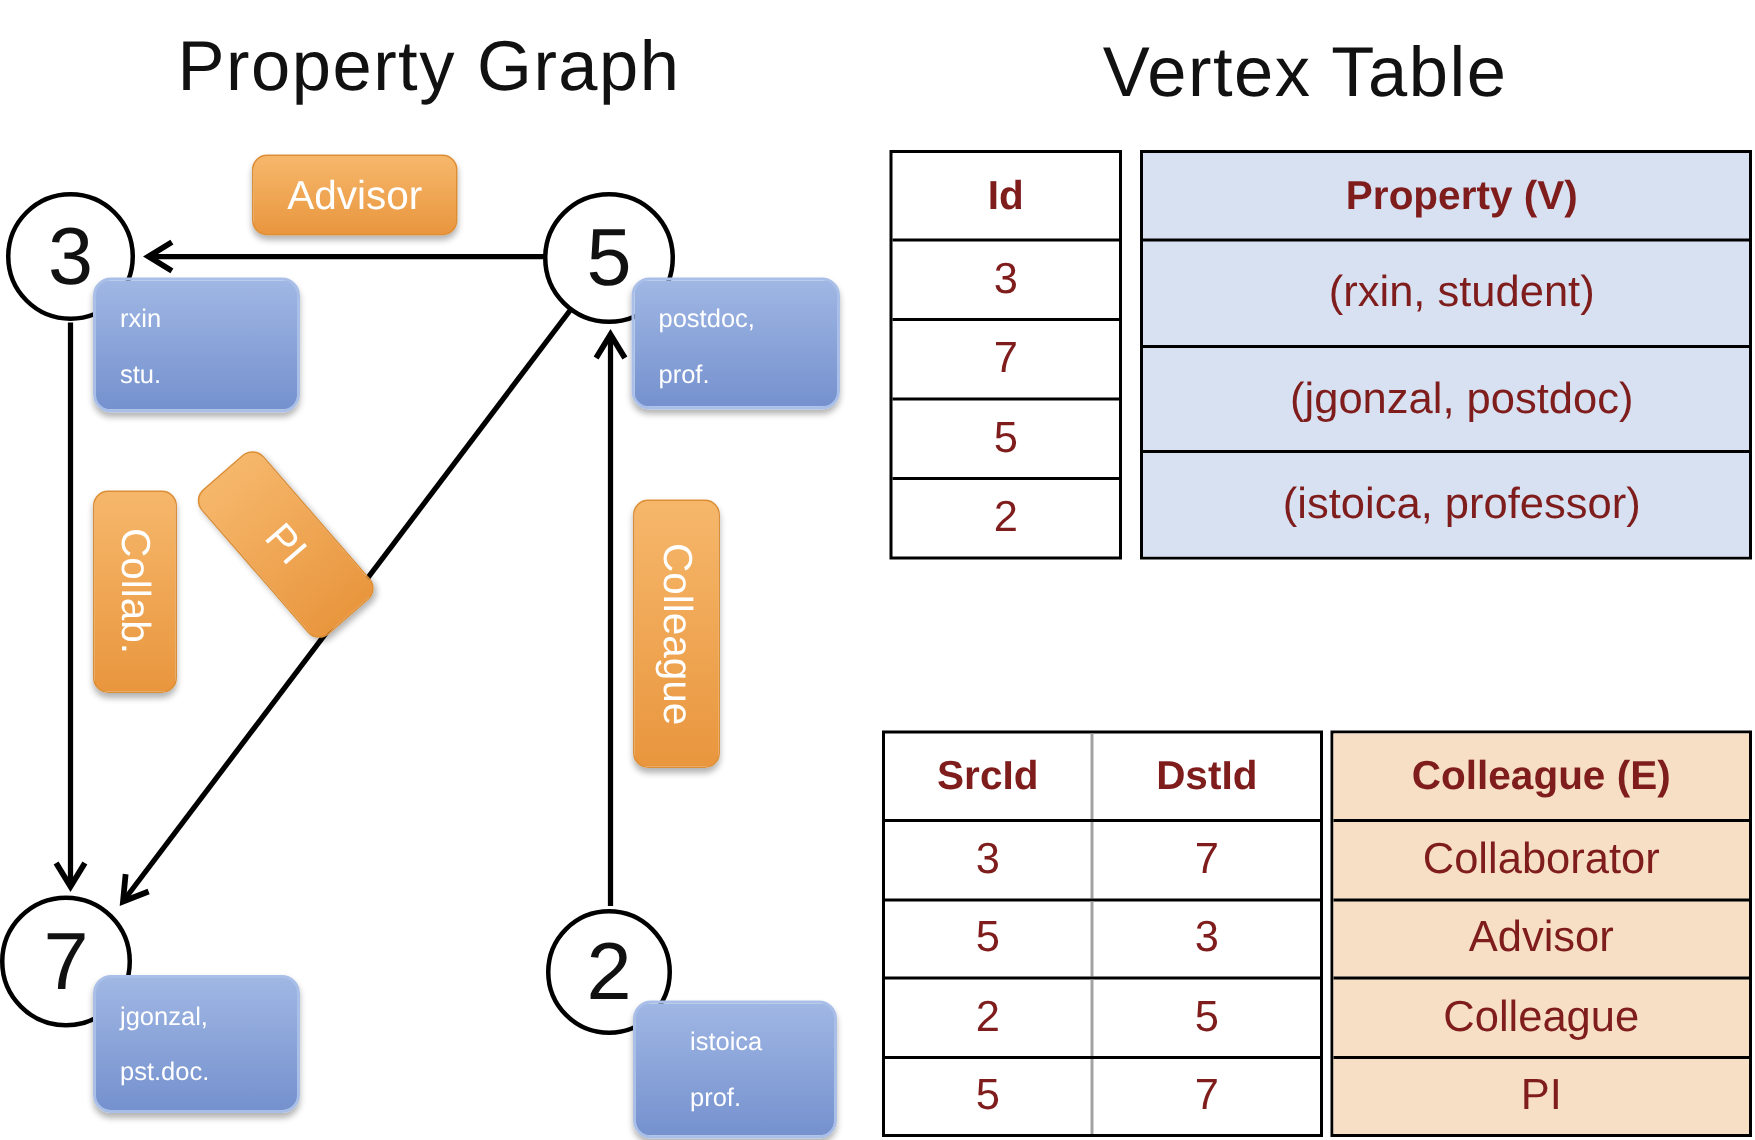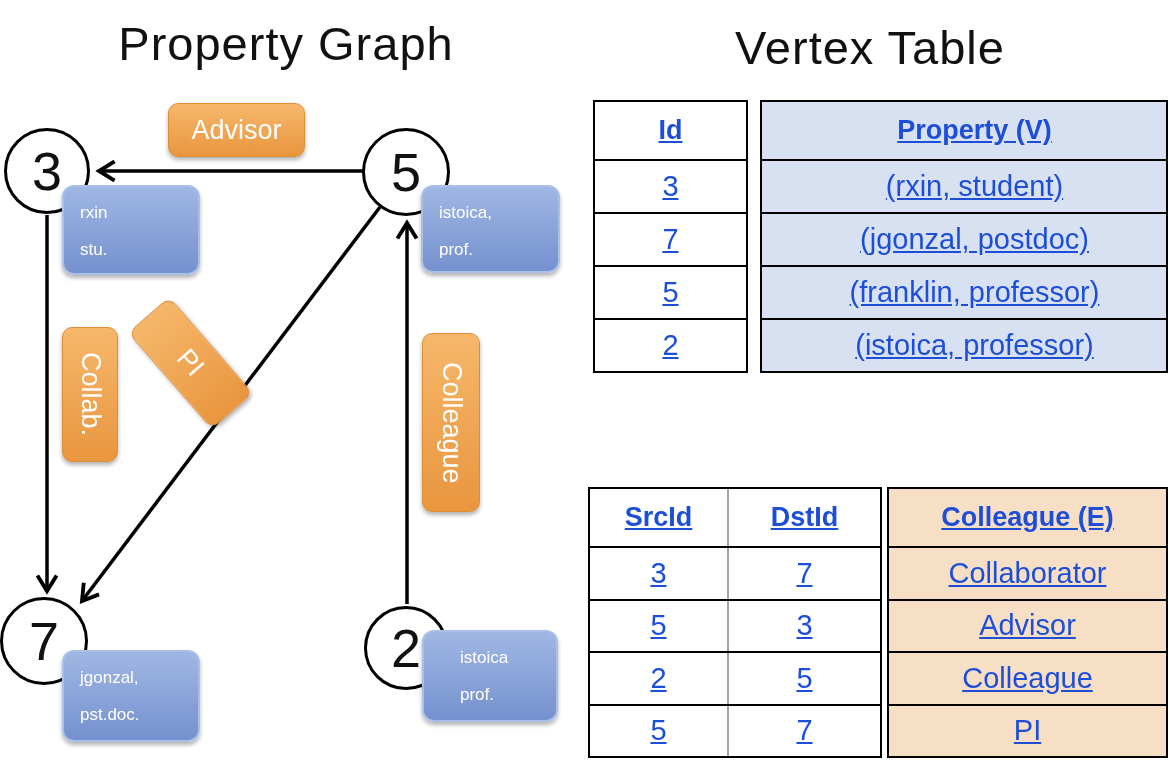--- a/index.html
+++ b/index.html
@@ -24,21 +24,21 @@
 
   
   .vprop { background:linear-gradient(180deg, var(--blue-top,#A0B7E4), var(--blue-bottom,#7591CE));
            border:2px solid var(--blue-border,#AABFE8); border-radius:12px;
            color:#fff; font-size:17px; line-height:37px; padding:7px 0 0 16px;
            box-shadow:0 3px 4px rgba(0,0,0,.30); }
 
   
   .tbox { border:2.5px solid #000; background:#fff; display:flex; flex-direction:column; }
   .trow { flex:1; display:flex; align-items:center; justify-content:center;
-          font-size:29px; color:#1d4ed8;text-decoration:underline; }
+          font-size:29px; color:#7f1d1d; }
   .trow + .trow { border-top:2px solid #000; }
   .thead { flex:none; height:57px; font-size:27px; font-weight:bold; }
   .vfill { background:var(--vertex-cell-bg,#D8E1F2);padding-left:21px; }
   .efill { background:var(--edge-cell-bg,#F7DFC6); }
   .split { display:grid; grid-template-columns:137px 1fr; justify-items:stretch; align-items:stretch; padding:0;text-align:right; }
   .split > div { display:flex; align-items:center; justify-content:center; height:100%; }
   .split > div + div { border-left:2px solid #a3a3a3; }
 
   svg { position:absolute; left:0; top:0; pointer-events:none; }
 </style>
@@ -77,47 +77,46 @@
   <div class="abs elabel" style="left:168px; top:103px; width:137px; height:54px;">Advisor</div>
   <div class="abs elabel vert" style="left:62px; top:327px; width:56px; height:135px;">Collab.</div>
   <div class="abs elabel vert" style="left:163px; top:299px; width:55px; height:128px; transform:rotate(-41deg);">PI</div>
   <div class="abs elabel vert" style="left:422px; top:333px; width:58px; height:179px;">Colleague</div>
 
   <div class="abs vprop" style="left:62px; top:185px; width:138px; height:90px;">
     <div>rxin</div>
     <div>stu.</div>
   </div>
   <div class="abs vprop" style="left:421px; top:185px; width:139px; height:88px;">
-    <div>istoica,</div>
+    <div>postdoc,</div>
     <div>prof.</div>
   </div>
   <div class="abs vprop" style="left:62px; top:650px; width:138px; height:92px;">
     <div>jgonzal,</div>
     <div>pst.doc.</div>
   </div>
-  <div class="abs vprop" style="left:422px; top:630px; width:136px; height:92px;padding-left:36px;">
+  <div class="abs vprop" style="left:422px; top:667px; width:136px; height:92px;padding-left:36px;">
     <div>istoica</div>
     <div>prof.</div>
   </div>
 
   <div class="abs big-title" style="left:585px; top:20px; width:570px;">Vertex Table</div>
 
   <div class="abs tbox" style="left:593px; top:100px; width:155px; height:273px;">
     <div class="trow thead">Id</div>
     <div class="trow">3</div>
     <div class="trow">7</div>
     <div class="trow">5</div>
     <div class="trow">2</div>
   </div>
 
   <div class="abs tbox" style="left:760px; top:100px; width:408px; height:273px;">
     <div class="trow thead vfill">Property (V)</div>
     <div class="trow vfill">(rxin, student)</div>
     <div class="trow vfill">(jgonzal, postdoc)</div>
-    <div class="trow vfill">(franklin, professor)</div>
     <div class="trow vfill">(istoica, professor)</div>
   </div>
 
 
   <div class="abs tbox" style="left:588px; top:487px; width:294px; height:271px;">
     <div class="trow thead split">
       <div>SrcId</div>
       <div>DstId</div>
     </div>
     <div class="trow split">

